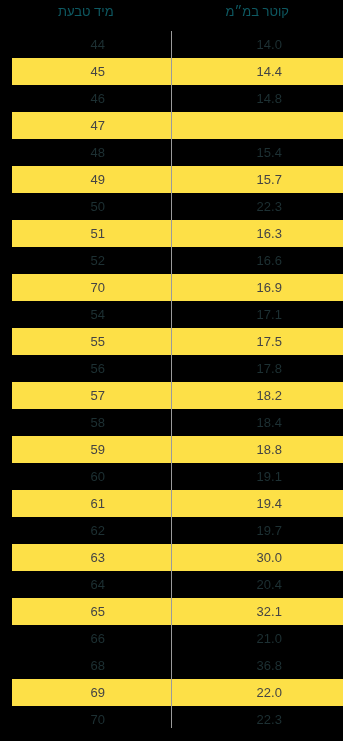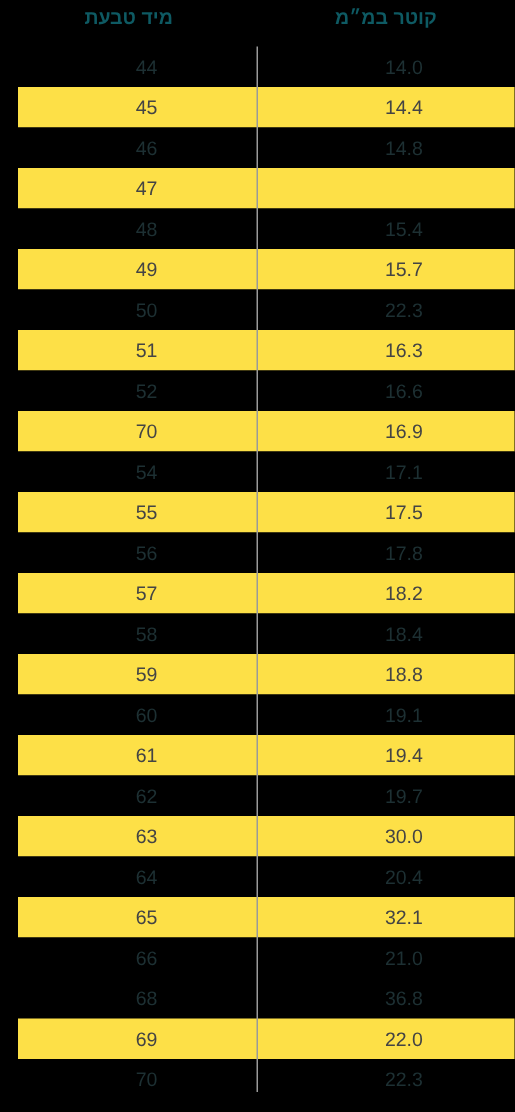--- a/index.html
+++ b/index.html
@@ -30,21 +30,21 @@
     height: 31px;
     background: #000000;
     align-items: flex-start;
   }
   .head-cell {
     flex: 0 0 171.5px;
     width: 171.5px;
     text-align: center;
     color: #0e5a63;
     font-size: 13px;
-    font-weight: bold;
+    font-weight: normal;
     line-height: 22px;
     padding-top: 1px;
     direction: rtl;
     unicode-bidi: isolate;
     white-space: nowrap;
   }
 
   
   .table-body {
     position: relative;

